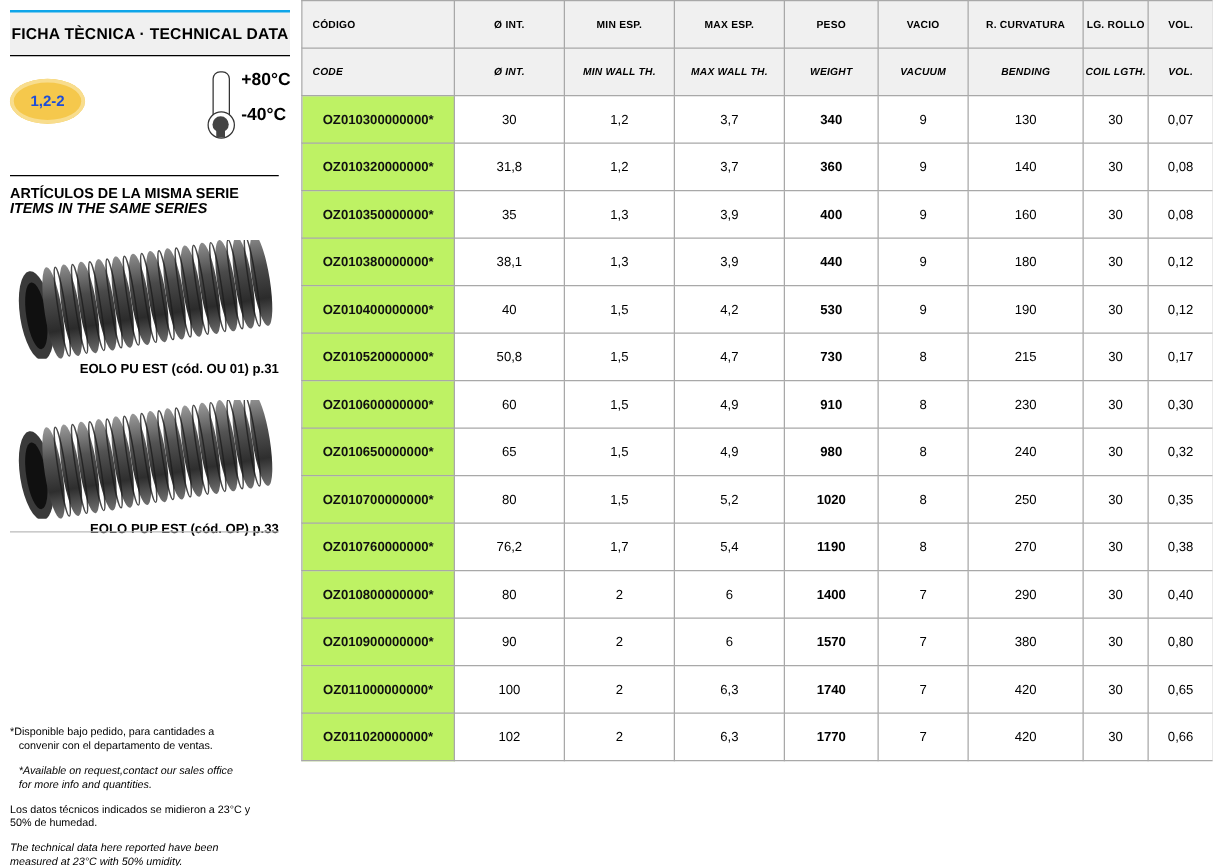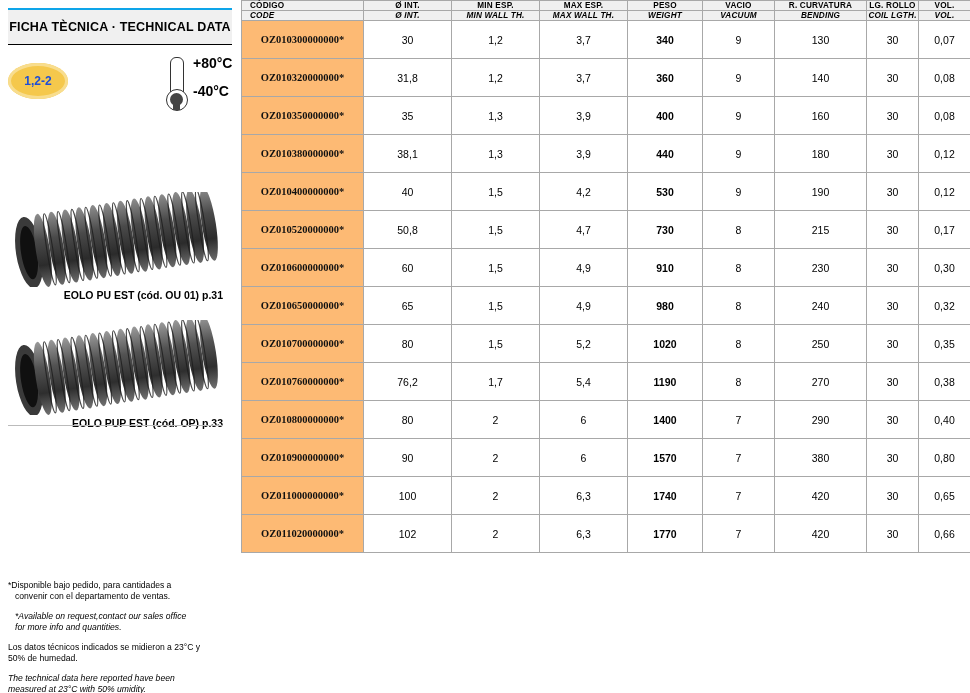--- a/index.html
+++ b/index.html
@@ -66,25 +66,25 @@
 
   .notes{position:absolute;left:8px;top:580px;width:228px;font-size:8.6px;line-height:1.28;}
   .notes p{margin:0 0 9px 0;}
   .notes .it{font-style:italic;}
   .notes .ind{display:block;padding-left:7px;}
 
   
   .tablewrap{position:absolute;left:241px;top:0;width:729px;}
   table{border-collapse:collapse;width:729px;table-layout:fixed;}
   th,td{border:1px solid #a8a8a8;text-align:center;vertical-align:middle;}
-  thead th{background:#f0f0f0;font-size:8.2px;font-weight:bold;letter-spacing:.2px;padding:0 1px;}
+  thead th{background:#f0f0f0;font-size:8.2px;font-weight:bold;letter-spacing:.2px;padding:14px 1px;}
   thead th.sub{font-style:italic;}
   thead tr.units th{font-size:9px;font-weight:bold;font-style:normal;height:22px;}
   tbody td{height:35px;font-size:10.5px;background:#ffffff;}
-  tbody td.code{background:#fdba74;font-size:10.5px;font-weight:bold;color:#111;font-family:Liberation Serif, serif;}
+  tbody td.code{background:#bef264;font-size:10.5px;font-weight:bold;color:#111;}
   tbody td.w{font-weight:bold;}
   col.c0{width:122px;}
   col.c1{width:88px;}
   col.c2{width:88px;}
   col.c3{width:88px;}
   col.c4{width:75px;}
   col.c5{width:72px;}
   col.c6{width:92px;}
   col.c7{width:52px;}
   col.c8{width:52px;}
@@ -103,20 +103,24 @@
 
     <div class="thermo">
       <div class="glass"></div>
       <div class="bulb"></div>
       <div class="merc"></div>
       <div class="bulb-in"></div>
       <div class="t-hi">+80°C</div>
       <div class="t-lo">-40°C</div>
     </div>
 
+    <div class="series-head">
+      <div class="l1">ARTÍCULOS DE LA MISMA SERIE</div>
+      <div class="l2">ITEMS IN THE SAME SERIES</div>
+    </div>
 
     <div class="hose hose-1">
       <svg width="215" height="95" viewBox="0 0 215 95">
         <defs>
           <linearGradient id="g1" x1="0" y1="0" x2="0" y2="1">
             <stop offset="0%" stop-color="#8d8d8d"></stop>
             <stop offset="35%" stop-color="#4a4a4a"></stop>
             <stop offset="70%" stop-color="#2b2b2b"></stop>
             <stop offset="100%" stop-color="#6b6b6b"></stop>
           </linearGradient>

